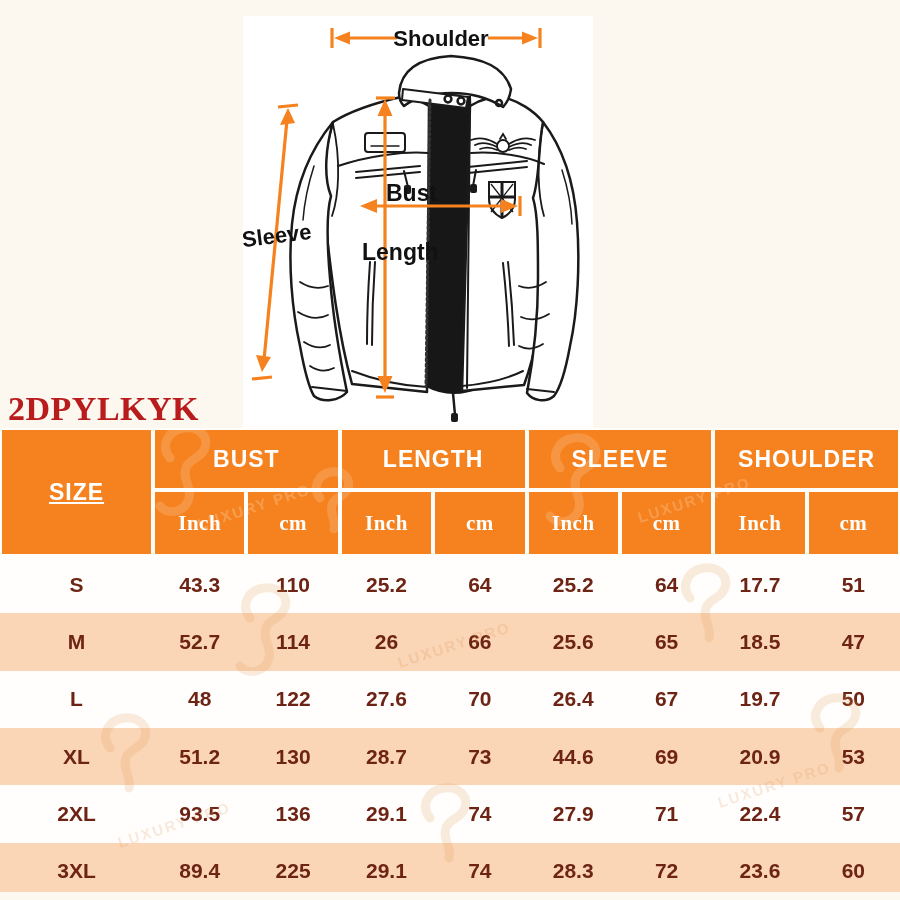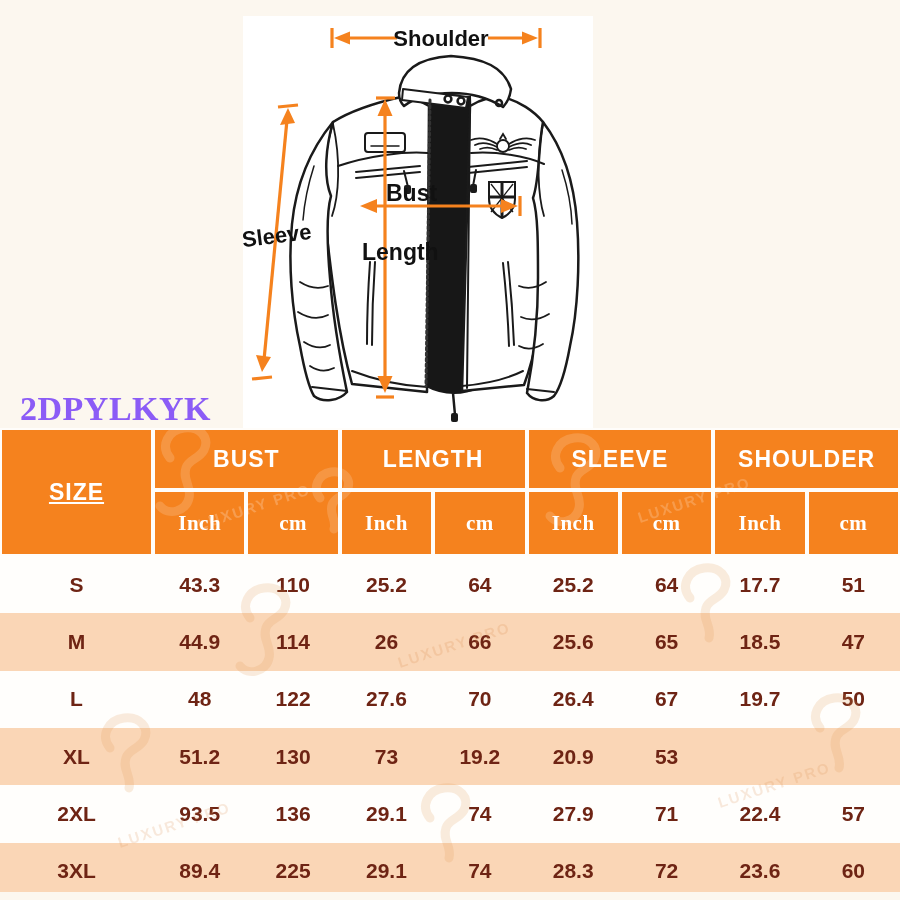--- a/index.html
+++ b/index.html
@@ -4,21 +4,21 @@
 <style>
   html,body{margin:0;padding:0;background:#fcf7ef;}
   .stage{position:relative;width:900px;height:892px;overflow:hidden;background:#fcf7ef;
          font-family:"Liberation Sans",sans-serif;}
   .art-panel{position:absolute;left:0;top:0;width:900px;height:430px;}
   .art-panel svg{display:block;}
   svg text{font-family:"Liberation Sans",sans-serif;}
 
   .product-code{position:absolute;left:8px;top:390px;width:230px;
       font-family:"Liberation Serif","DejaVu Serif",serif;
-      font-size:34px;font-weight:600;color:#8b5cf6;letter-spacing:.5px;margin-left:12px;}
+      font-size:34px;font-weight:600;color:#b91c1c;letter-spacing:.5px;}
 
   .size-table{position:absolute;left:0;top:428px;width:900px;height:472px;
       display:flex;flex-direction:column;background:#fffdfa;}
   .thead{display:grid;grid-template-columns:153px repeat(8,1fr);
       grid-template-rows:62px 66px;height:128px;flex:0 0 auto;}
   .hcell{background:#f5821e;border:2px solid #fffdfa;color:#ffffff;font-weight:bold;
       display:flex;align-items:center;justify-content:center;letter-spacing:1px;
       box-sizing:border-box;font-size:23px;}
   .hcell.sub{font-size:21px;grid-row:2;letter-spacing:.5px;font-family:Liberation Serif, serif;}
   .h-size{grid-row:1/3;grid-column:1;text-decoration:underline;}
@@ -189,21 +189,21 @@
       <div class="tcell">110</div>
       <div class="tcell">25.2</div>
       <div class="tcell">64</div>
       <div class="tcell">25.2</div>
       <div class="tcell">64</div>
       <div class="tcell">17.7</div>
       <div class="tcell">51</div>
     </div>
     <div class="trow peach">
       <div class="tcell">M</div>
-      <div class="tcell">44.9</div>
+      <div class="tcell">52.7</div>
       <div class="tcell">114</div>
       <div class="tcell">26</div>
       <div class="tcell">66</div>
       <div class="tcell">25.6</div>
       <div class="tcell">65</div>
       <div class="tcell">18.5</div>
       <div class="tcell">47</div>
     </div>
     <div class="trow white">
       <div class="tcell">L</div>
@@ -213,22 +213,24 @@
       <div class="tcell">70</div>
       <div class="tcell">26.4</div>
       <div class="tcell">67</div>
       <div class="tcell">19.7</div>
       <div class="tcell">50</div>
     </div>
     <div class="trow peach">
       <div class="tcell">XL</div>
       <div class="tcell">51.2</div>
       <div class="tcell">130</div>
+      <div class="tcell">28.7</div>
       <div class="tcell">73</div>
-      <div class="tcell">19.2</div>
+      <div class="tcell">44.6</div>
+      <div class="tcell">69</div>
       <div class="tcell">20.9</div>
       <div class="tcell">53</div>
     </div>
     <div class="trow white">
       <div class="tcell">2XL</div>
       <div class="tcell">93.5</div>
       <div class="tcell">136</div>
       <div class="tcell">29.1</div>
       <div class="tcell">74</div>
       <div class="tcell">27.9</div>

